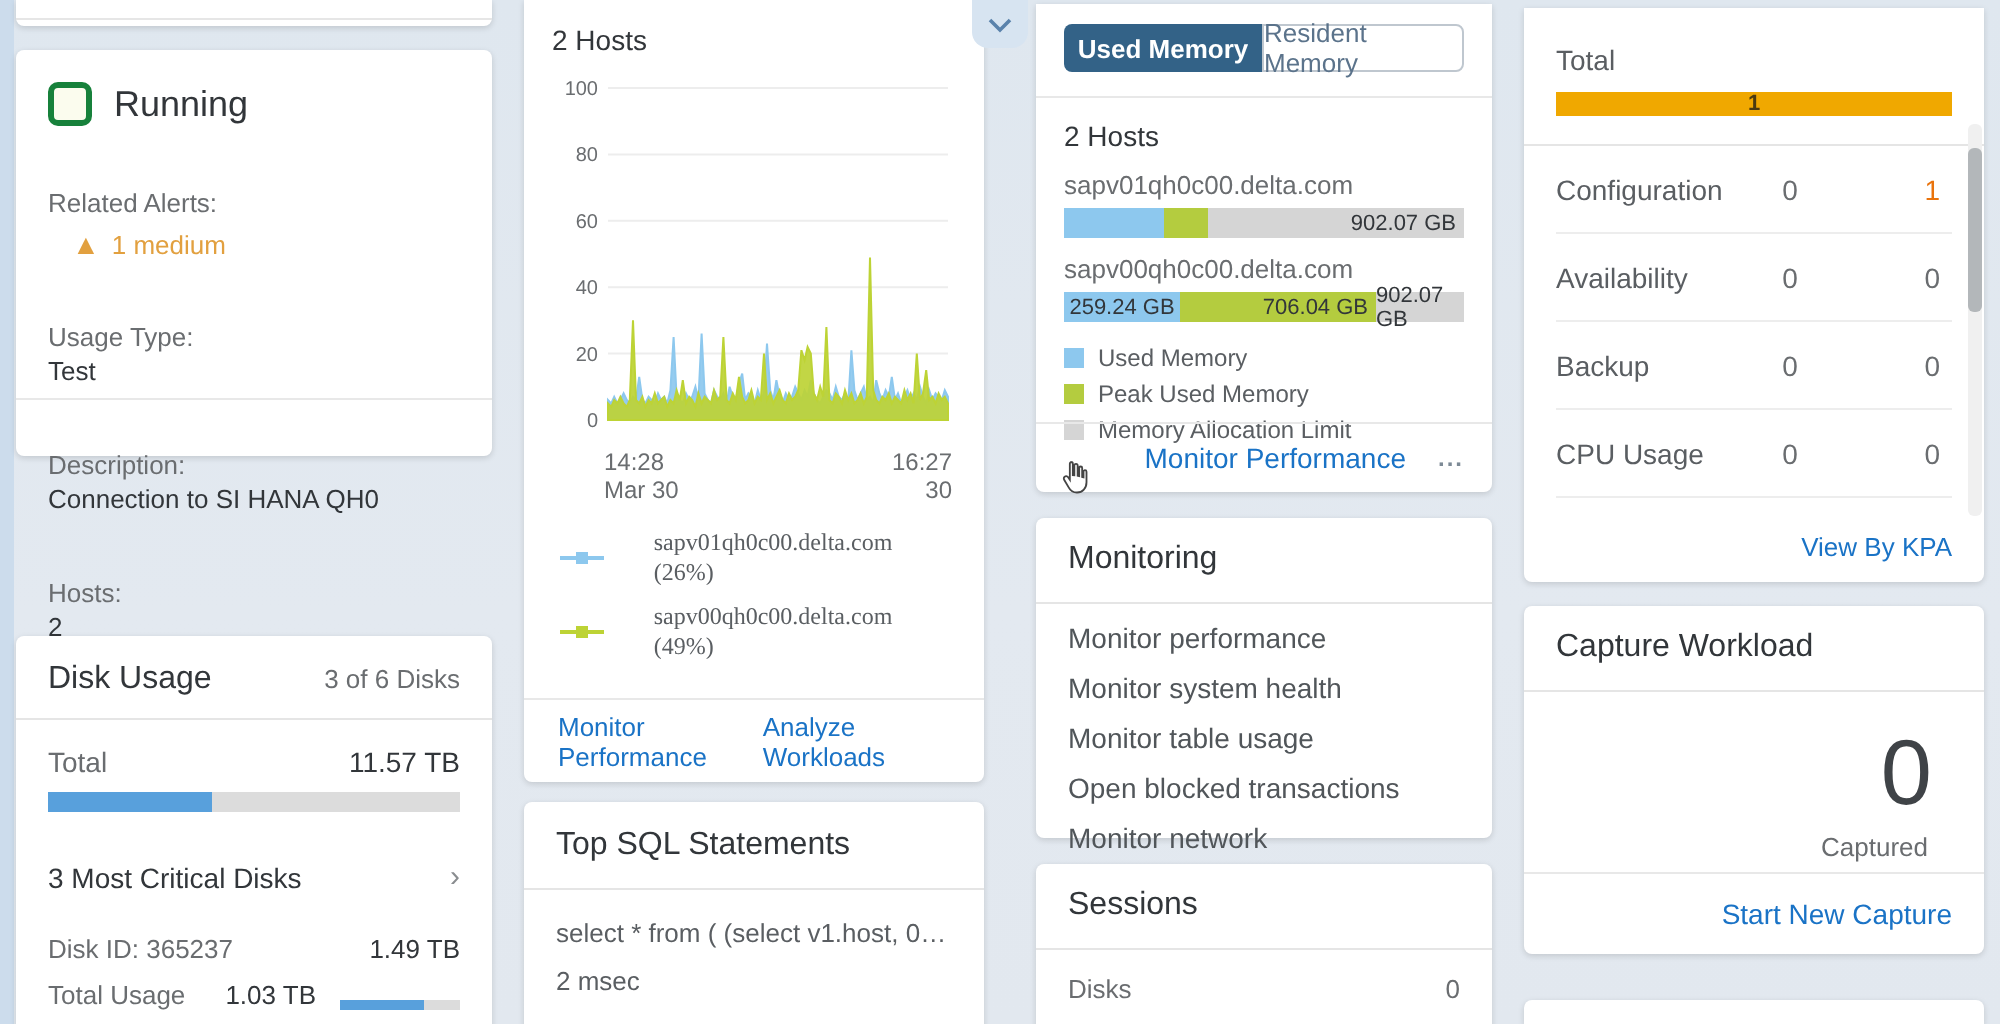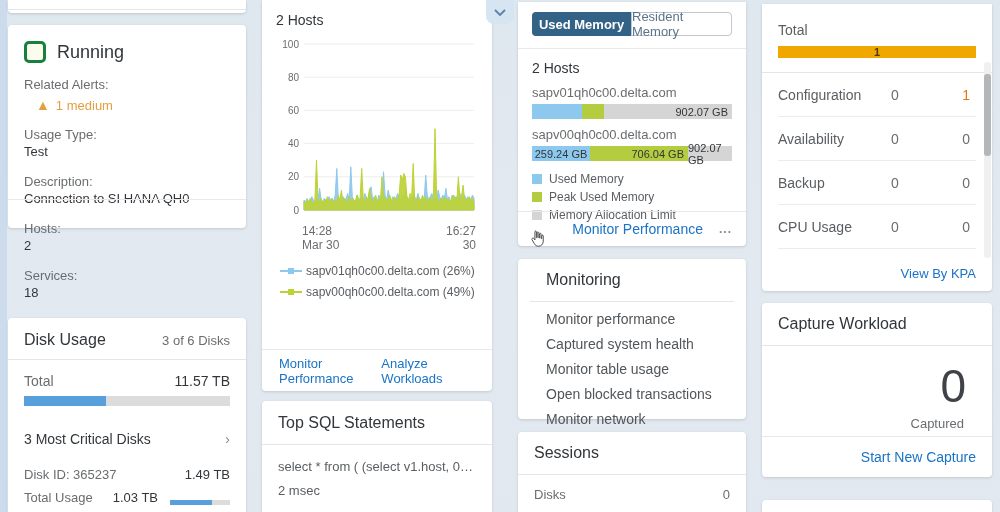--- a/index.html
+++ b/index.html
@@ -18,21 +18,21 @@
   .val{font-size:13px;color:#32363a;}
   .link{font-size:13px;color:#1a73c6;cursor:pointer;}
 
   
   #card-sliver-tl{left:8px;top:0;width:238px;height:13px;border-radius:0 0 4px 4px;}
   #card-sliver-tl .sl-line{position:absolute;left:0;right:0;bottom:3px;height:1px;background:#e6e6e6;}
   #card-status{left:8px;top:25px;width:238px;height:203px;padding:14px 16px;box-sizing:border-box;}
   .status-head{display:flex;align-items:center;gap:11px;margin-top:2px;}
   .status-icon{width:22px;height:22px;border:3px solid #17813b;border-radius:5px;background:#fbfcee;box-sizing:border-box;}
   .status-title{font-size:18px;color:#32363a;}
-  .sect{margin-top:13px;}
+  .sect{margin-top:30px;}
   .sect .lbl{line-height:17px;}
   .sect .val{line-height:17px;}
   .alert-row{display:flex;align-items:center;gap:6px;margin:4px 0 0 12px;color:#e2a03f;font-size:13px;}
   .warn-glyph{font-size:14px;color:#e2a03f;}
   #card-status .footer-space{position:absolute;left:0;right:0;bottom:0;height:28px;border-top:1px solid #e8e8e8;}
 
   
   #card-disk{left:8px;top:318px;width:238px;height:205px;padding:13px 16px;box-sizing:border-box;}
   .card-head{display:flex;align-items:baseline;justify-content:space-between;margin-bottom:10px;}
   .head-sub{font-size:13px;color:#6a6d70;}
@@ -48,21 +48,21 @@
   .mini-bar{flex:1;height:5px;background:#dcdcdc;margin-left:12px;display:flex;}
   .mini-fill{height:100%;}
 
   
   #card-chart{left:262px;top:0;width:230px;height:391px;padding:10px 14px;box-sizing:border-box;}
   .chart-title{font-size:14px;color:#32363a;margin:2px 0 10px 0;}
   .chart-svg{width:202px;height:184px;display:block;}
   .x-labels{display:flex;justify-content:space-between;margin:2px 2px 0 26px;font-size:12px;color:#6a6d70;}
   .x-labels .right{text-align:right;}
   .legend{margin:12px 0 0 4px;}
-  .legend-row{display:flex;align-items:center;gap:4px;margin-top:7px;font-size:12px;color:#5a5e62;}
+  .legend-row{display:flex;align-items:center;gap:25px;margin-top:7px;font-size:12px;color:#5a5e62;font-family:Liberation Serif, serif;}
   .legend-line{width:22px;height:2px;position:relative;}
   .legend-line .dot{position:absolute;left:8px;top:-2px;width:6px;height:6px;}
   .card-footer{position:absolute;left:0;right:0;bottom:0;height:42px;border-top:1px solid #e8e8e8;
     display:flex;align-items:center;justify-content:space-between;padding:0 17px;box-sizing:border-box;}
   .card-footer .link{font-size:13px;}
 
   
   #card-sql{left:262px;top:401px;width:230px;height:118px;padding:13px 16px;box-sizing:border-box;}
   .sql-text{font-size:13px;color:#5a5e62;white-space:nowrap;overflow:hidden;text-overflow:ellipsis;margin-top:14px;}
   .sql-msec{font-size:13px;color:#5a5e62;margin-top:9px;}
@@ -83,21 +83,21 @@
   .seg.rest{flex:1;justify-content:flex-end;padding-right:4px;background:#d5d5d5;}
   .mem-legend{margin-top:11px;}
   .mem-legend-row{display:flex;align-items:center;gap:7px;margin-top:4px;font-size:12px;color:#5a5e62;}
   .sq{width:10px;height:10px;}
   .mem-footer{position:absolute;left:0;right:0;bottom:0;height:34px;border-top:1px solid #e8e8e8;
     display:flex;align-items:center;justify-content:flex-end;padding:0 8px 0 0;}
   .mem-footer .link{font-size:14px;margin-right:16px;}
   .dots{color:#7d8a96;font-weight:bold;letter-spacing:1px;font-size:12px;margin-right:6px;cursor:pointer;}
 
   
-  #card-monitoring{left:518px;top:259px;width:228px;height:160px;padding:12px 28px;box-sizing:border-box;}
+  #card-monitoring{left:518px;top:259px;width:228px;height:160px;padding:12px 16px;box-sizing:border-box;}
   .mon-item{font-size:14px;color:#51565a;margin-top:9px;cursor:pointer;}
   .mon-item:first-of-type{margin-top:13px;}
 
   
   #card-sessions{left:518px;top:432px;width:228px;height:85px;padding:12px 16px;box-sizing:border-box;}
   .sess-row{display:flex;justify-content:space-between;margin-top:12px;font-size:13px;color:#6a6d70;}
 
   
   #card-kpa{left:762px;top:4px;width:230px;height:287px;padding:14px 16px;box-sizing:border-box;}
   .kpa-total-lbl{font-size:14px;color:#5a5e62;margin-top:4px;}
@@ -301,21 +301,21 @@
   <div class="mem-footer">
     <span class="link">Monitor Performance</span>
     <span class="dots">...</span>
   </div>
 </div>
 
 <div class="card" id="card-monitoring">
   <div class="title">Monitoring</div>
   <div class="divider" style="margin-top:12px;"></div>
   <div class="mon-item">Monitor performance</div>
-  <div class="mon-item">Captured system health</div>
+  <div class="mon-item">Monitor system health</div>
   <div class="mon-item">Monitor table usage</div>
   <div class="mon-item">Open blocked transactions</div>
   <div class="mon-item">Monitor network</div>
 </div>
 
 <div class="card" id="card-sessions">
   <div class="title">Sessions</div>
   <div class="divider" style="margin-top:12px;"></div>
   <div class="sess-row">
     <span>Disks</span>

